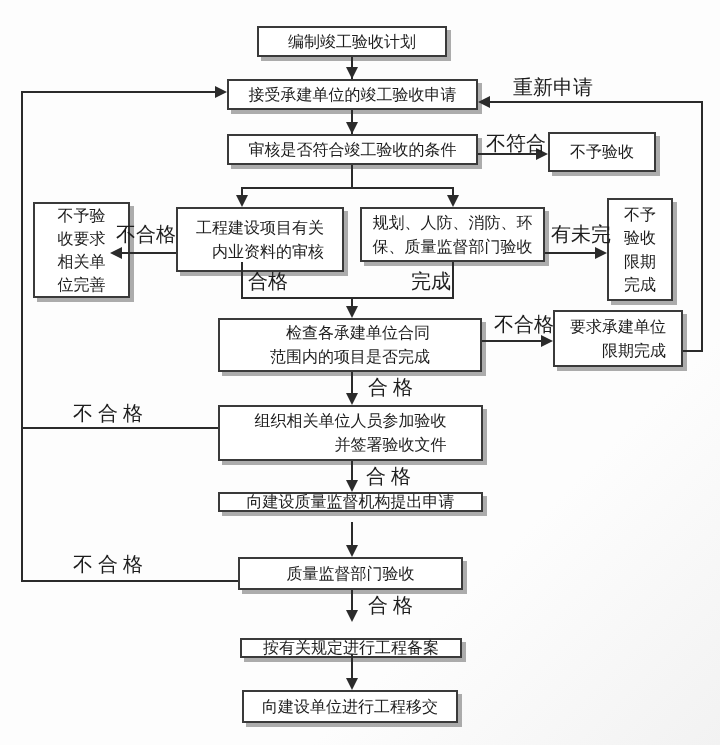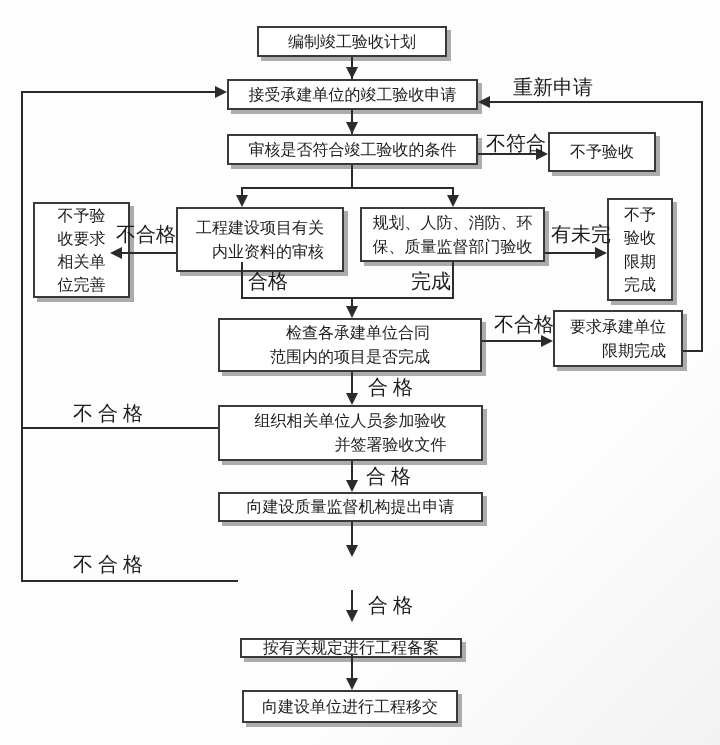--- a/index.html
+++ b/index.html
@@ -56,21 +56,22 @@
   <div class="node" style="left:607px;top:198px;width:66px;height:103px;line-height:1.45">不予
 验收
 限期
 完成</div>
   <div class="node" style="left:218px;top:318px;width:264px;height:54px">检查各承建单位合同
 范围内的项目是否完成</div>
   <div class="node" style="left:553px;top:310px;width:130px;height:57px">要求承建单位
 限期完成</div>
   <div class="node" style="left:218px;top:405px;width:265px;height:56px">组织相关单位人员参加验收
 并签署验收文件</div>
-  <div class="node" style="left:218px;top:492px;width:265px;height:30px">向建设质量监督机构提出申请</div>
+  <div class="node" style="left:218px;top:492px;width:265px;height:20px">向建设质量监督机构提出申请</div>
+  <div class="node" style="left:238px;top:557px;width:225px;height:33px">质量监督部门验收</div>
   <div class="node" style="left:240px;top:638px;width:222px;height:20px">按有关规定进行工程备案</div>
   <div class="node" style="left:242px;top:690px;width:216px;height:33px">向建设单位进行工程移交</div>
 
   <div class="v" style="left:351px;top:57px;height:22px"></div>
   <div class="ad" style="left:346px;top:67px"></div>
   <div class="v" style="left:351px;top:110px;height:24px"></div>
   <div class="ad" style="left:346px;top:122px"></div>
 
   <div class="v" style="left:351px;top:165px;height:24px"></div>
   <div class="h" style="left:241px;top:187px;width:213px"></div>

